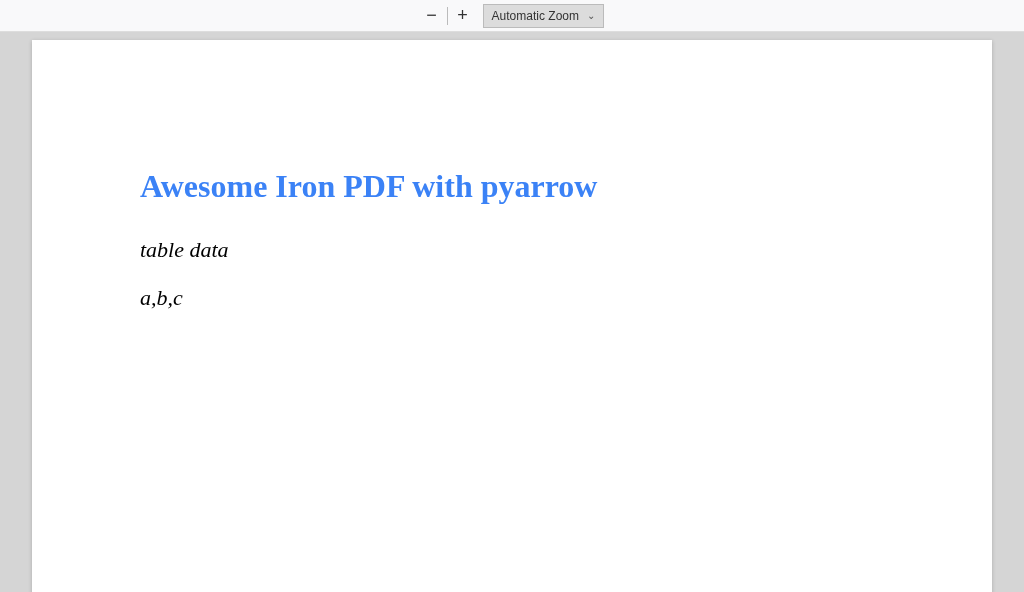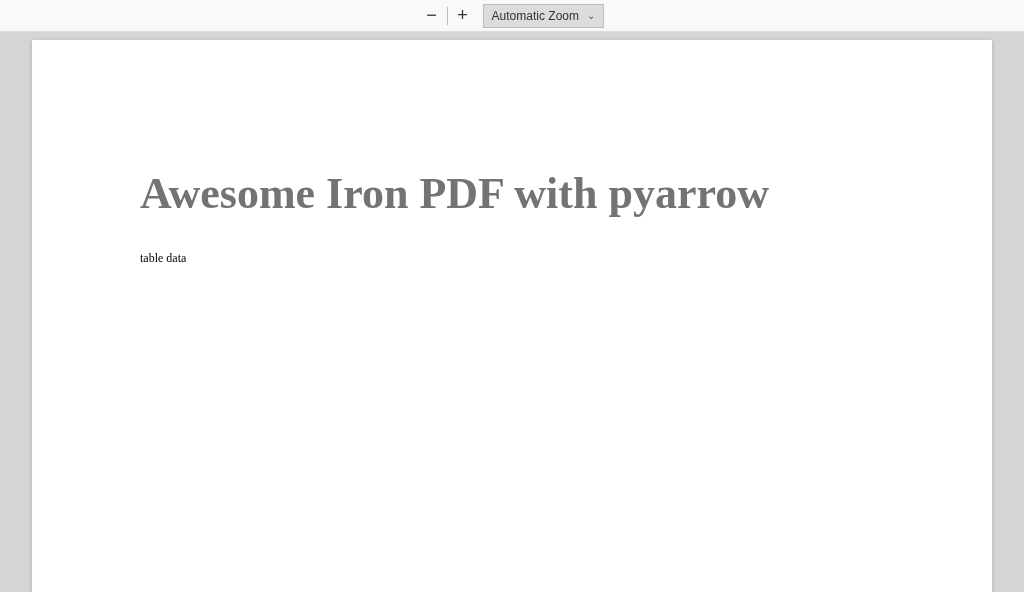--- a/index.html
+++ b/index.html
@@ -73,31 +73,32 @@
     }
     .page {
       background: #fff;
       width: 960px;
       min-height: 1100px;
       box-shadow: 0 1px 4px rgba(0,0,0,0.2);
       padding: 128px 108px;
     }
     .page h1 {
       font-family: "Times New Roman", Times, serif;
-      font-size: 44px;
+      font-size: 32px;
       font-weight: bold;
-      color: #737373;
+      color: #3b82f6;
       margin-bottom: 32px;
     }
     .page p {
       font-family: "Times New Roman", Times, serif;
-      font-size: 12px;
+      font-size: 22px;
       color: #000;
       margin-bottom: 22px;
       line-height: 1.2;
+      font-style: italic;
     }
   </style>
 </head>
 <body>
 
 <div class="toolbar">
   <div class="zoom-controls">
     <button class="zoom-btn">
       <span>−</span>
     </button>
@@ -109,14 +110,15 @@
       <span>Automatic Zoom</span>
       <span class="chevron">⌄</span>
     </div>
   </div>
 </div>
 
 <div class="viewer-area">
   <div class="page">
     <h1>Awesome Iron PDF with pyarrow</h1>
     <p>table data</p>
+    <p>a,b,c</p>
   </div>
 </div>
 
 </body></html>

